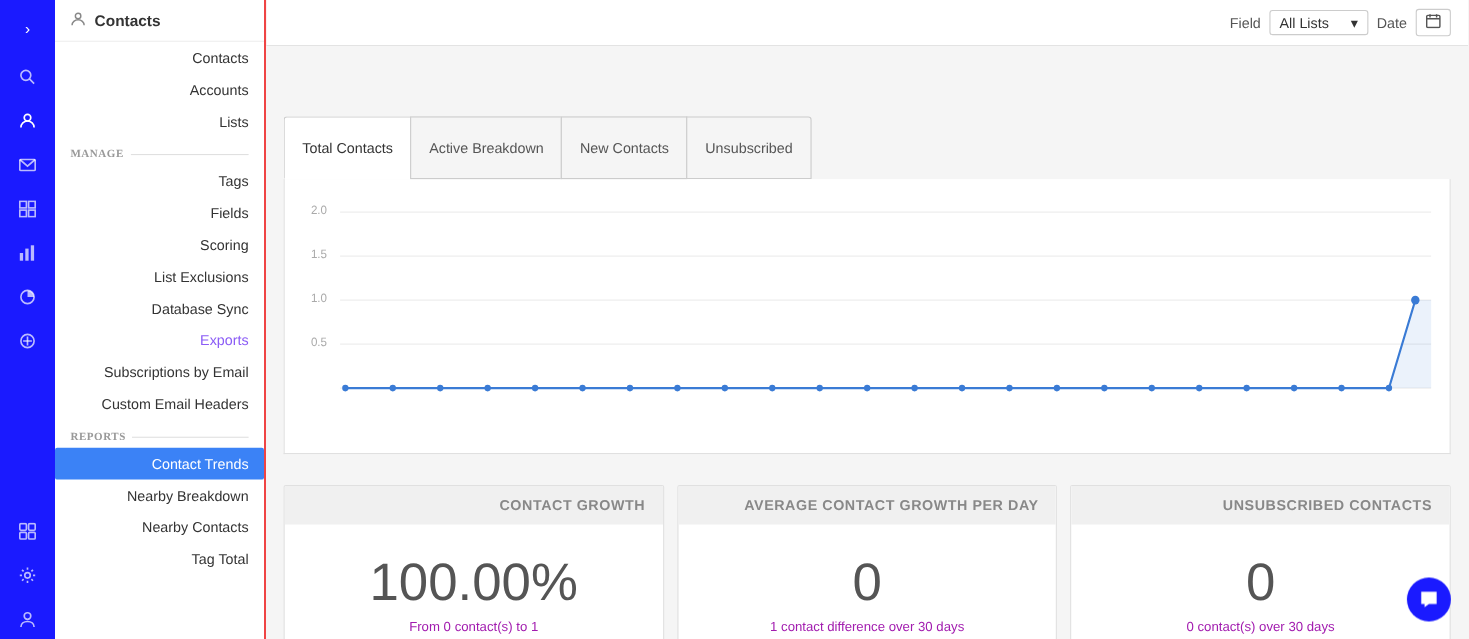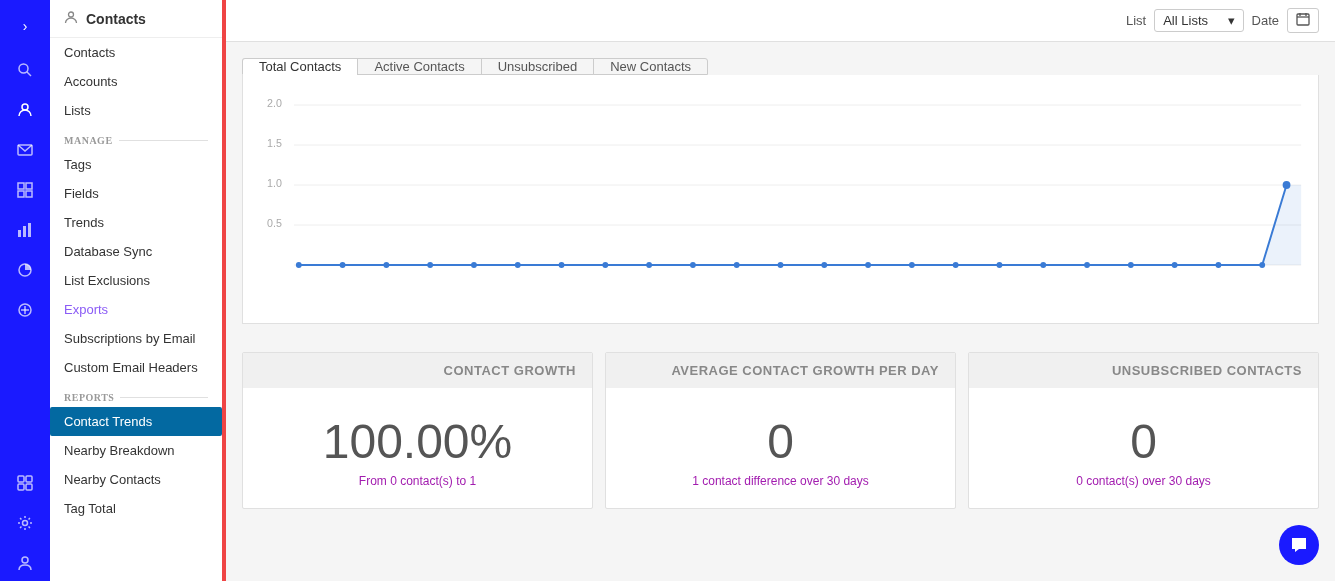--- a/index.html
+++ b/index.html
@@ -30,27 +30,28 @@
     .icon-sidebar .nav-icon.active {
       color: #fff;
     }
     .icon-sidebar .nav-icon.top-arrow {
       color: #fff;
       margin-bottom: 4px;
     }
 
     
     .left-nav {
-      width: 176px;
-      background: #fff;
-      border-right: 4px solid #ef4444;
+      width: 192px;
+      background: #fff;
+      border-right: 2px solid #ef4444;
       display: flex;
       flex-direction: column;
       overflow-y: auto;
       flex-shrink: 0;
+      text-align: right;
     }
     .left-nav-header {
       display: flex;
       align-items: center;
       gap: 8px;
       padding: 10px 14px;
       border-bottom: 1px solid #eee;
       font-size: 14px;
       font-weight: 600;
       color: #333;
@@ -77,21 +78,21 @@
       font-family: Liberation Serif, serif;
     }
     .nav-section-label::after {
       content: '';
       flex: 1;
       height: 1px;
       background: #e0e0e0;
     }
     .nav-item.orange { color: #8b5cf6; }
     .nav-item.active {
-      background: #0369a1;
+      background: #3b82f6;
       color: #fff;
       border-radius: 2px;
     }
 
     
     .main-content {
       flex: 1;
       display: flex;
       flex-direction: column;
       overflow: hidden;
@@ -145,27 +146,28 @@
       background: #f5f5f5;
     }
 
     
     .tabs {
       display: flex;
       gap: 0;
       margin-bottom: 0;
     }
     .tab {
-      padding: 0 16px;
+      padding: 20px 16px;
       font-size: 13px;
       color: #555;
       cursor: pointer;
       border: 1px solid #ccc;
       background: #f5f5f5;
       margin-right: -1px;
+      margin-top: 48px;
     }
     .tab.active {
       background: #fff;
       color: #333;
       border-bottom: 1px solid #fff;
       font-weight: 500;
     }
     .tab:first-child { border-radius: 3px 0 0 0; }
     .tab:last-child { border-radius: 0 3px 0 0; }
 
@@ -330,39 +332,39 @@
   </div>
 
   <div class="nav-item">Contacts</div>
   <div class="nav-item">Accounts</div>
   <div class="nav-item">Lists</div>
 
   <div class="nav-section-label">MANAGE</div>
 
   <div class="nav-item">Tags</div>
   <div class="nav-item">Fields</div>
-  <div class="nav-item">Trends</div>
+  <div class="nav-item">Scoring</div>
+  <div class="nav-item">List Exclusions</div>
   <div class="nav-item">Database Sync</div>
-  <div class="nav-item">List Exclusions</div>
   <div class="nav-item orange">Exports</div>
   <div class="nav-item">Subscriptions by Email</div>
   <div class="nav-item">Custom Email Headers</div>
 
   <div class="nav-section-label">REPORTS</div>
 
   <div class="nav-item active">Contact Trends</div>
   <div class="nav-item">Nearby Breakdown</div>
   <div class="nav-item">Nearby Contacts</div>
   <div class="nav-item">Tag Total</div>
 </div>
 
 <div class="main-content">
 
   <div class="top-bar">
-    <span class="top-bar-label">List</span>
+    <span class="top-bar-label">Field</span>
     <div class="top-bar-dropdown">
       <span>All Lists</span>
       <span>▾</span>
     </div>
     <span class="top-bar-label">Date</span>
     <div class="top-bar-btn">
       <span>
         <svg width="14" height="14" viewBox="0 0 14 14" fill="none">
           <rect x="1" y="2" width="12" height="11" rx="1" stroke="#555" stroke-width="1.3"></rect>
           <line x1="1" y1="5" x2="13" y2="5" stroke="#555" stroke-width="1.3"></line>
@@ -370,23 +372,23 @@
           <line x1="10" y1="1" x2="10" y2="4" stroke="#555" stroke-width="1.3"></line>
         </svg>
       </span>
     </div>
   </div>
 
   <div class="content-area">
 
     <div class="tabs">
       <div class="tab active">Total Contacts</div>
-      <div class="tab">Active Contacts</div>
+      <div class="tab">Active Breakdown</div>
+      <div class="tab">New Contacts</div>
       <div class="tab">Unsubscribed</div>
-      <div class="tab">New Contacts</div>
     </div>
 
     <div class="chart-container">
       <svg class="chart-svg" viewBox="0 0 1080 220" preserveAspectRatio="none">
 
         <text x="20" y="20" font-size="11" fill="#aaa" text-anchor="middle">2.0</text>
         <text x="20" y="60" font-size="11" fill="#aaa" text-anchor="middle">1.5</text>
         <text x="20" y="100" font-size="11" fill="#aaa" text-anchor="middle">1.0</text>
         <text x="20" y="140" font-size="11" fill="#aaa" text-anchor="middle">0.5</text>
 

